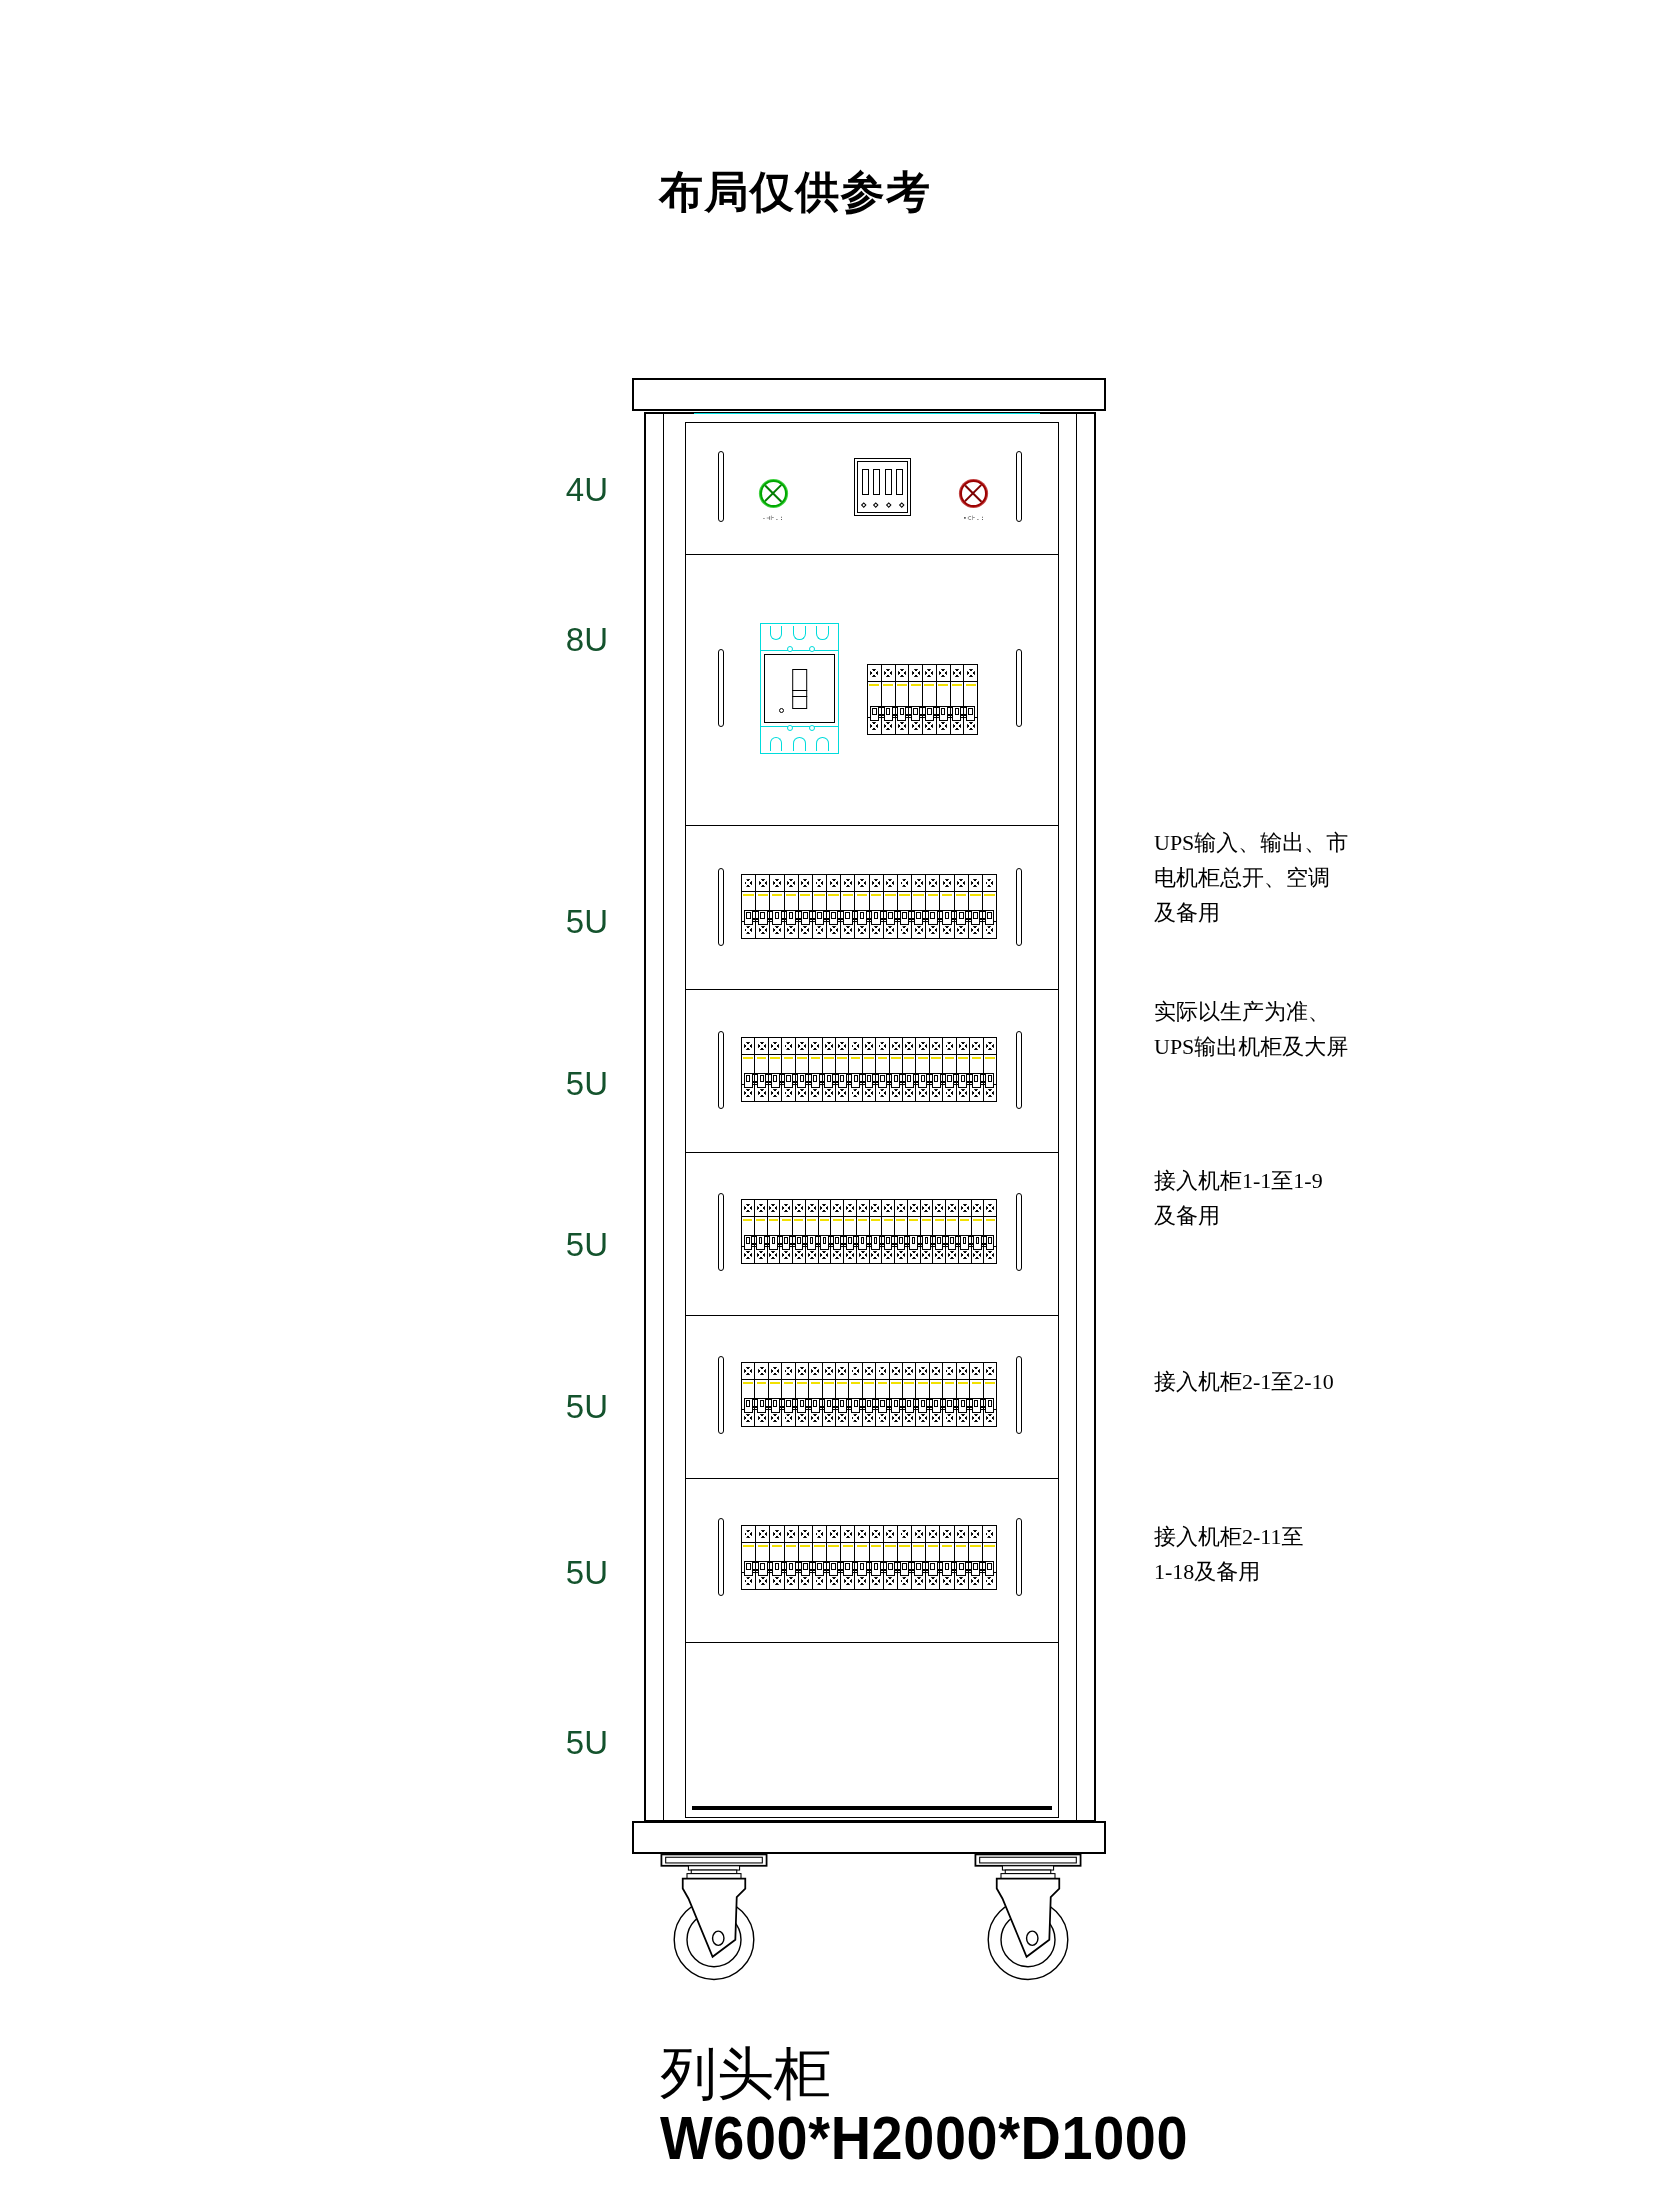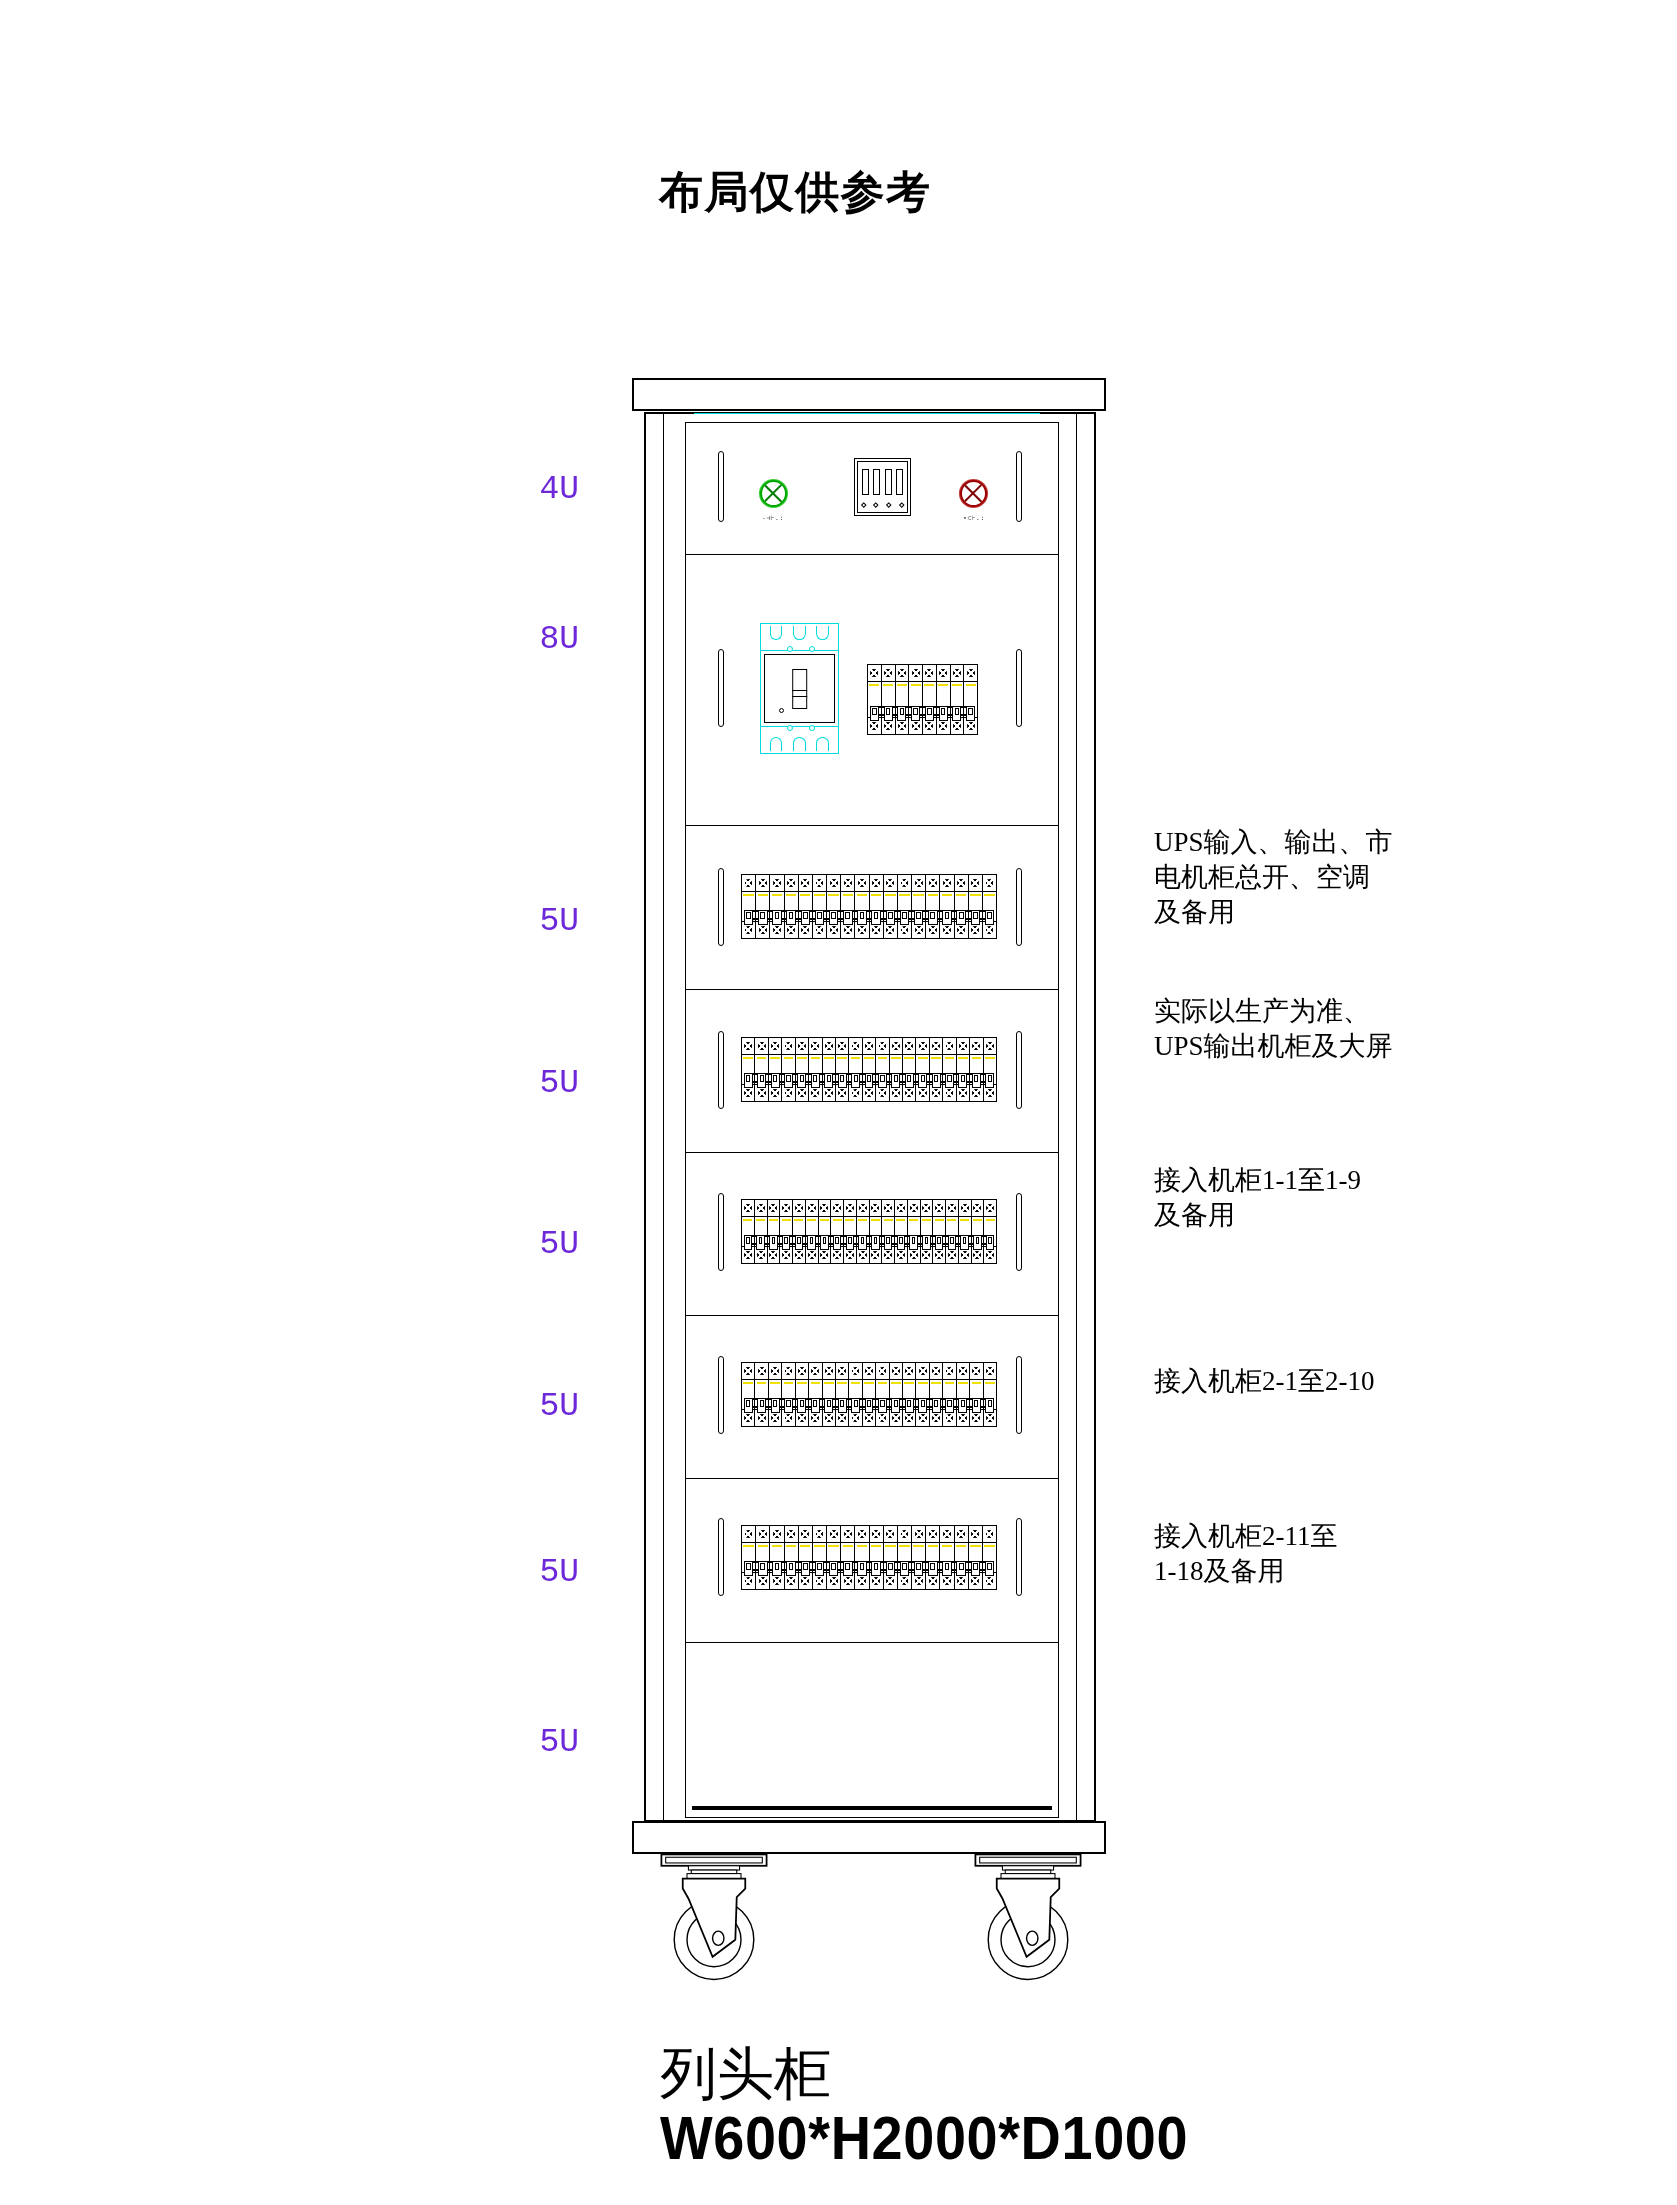--- a/index.html
+++ b/index.html
@@ -20,27 +20,27 @@
     font-family:"Liberation Sans", sans-serif;
   }
   .footer-dims {
     position:absolute; left:660px; top:2102px;
     font-size:62px; font-weight:bold; color:#000;
     transform:scaleX(0.9); transform-origin:left top;
     font-family:"Liberation Sans", sans-serif; letter-spacing:0.7px;
   }
   
   .ulabel {
-    position:absolute; left:508px; width:71px; text-align:right;
-    font-family:Liberation Mono, monospace; font-size:33px; color:#6d28d9;
+    position:absolute; left:537px; width:71px; text-align:right;
+    font-family:Liberation Sans, sans-serif; font-size:33px; color:#14532d;
   }
   
   .annot {
     position:absolute; left:1154px; width:298px;
-    font-family:"Liberation Serif", serif; font-size:27px; color:#000;
+    font-family:"Liberation Serif", serif; font-size:22px; color:#000;
     line-height:35px;
   }
   
   .cap    { position:absolute; left:632px; top:378px; width:474px; height:33px;
             border:2.1px solid #000; background:#fff; }
   .cyanline { position:absolute; left:694px; top:413px; width:346px; height:1.4px; background:#00dcdc; }
   .bodyframe { position:absolute; left:644px; top:412px; width:452px; height:1410px;
             border:2.1px solid #000; background:#fff; }
   .rail-l { position:absolute; left:663px; top:412px; width:1.4px; height:1410px; background:#000; }
   .rail-r { position:absolute; left:1076px; top:412px; width:1.4px; height:1410px; background:#000; }

